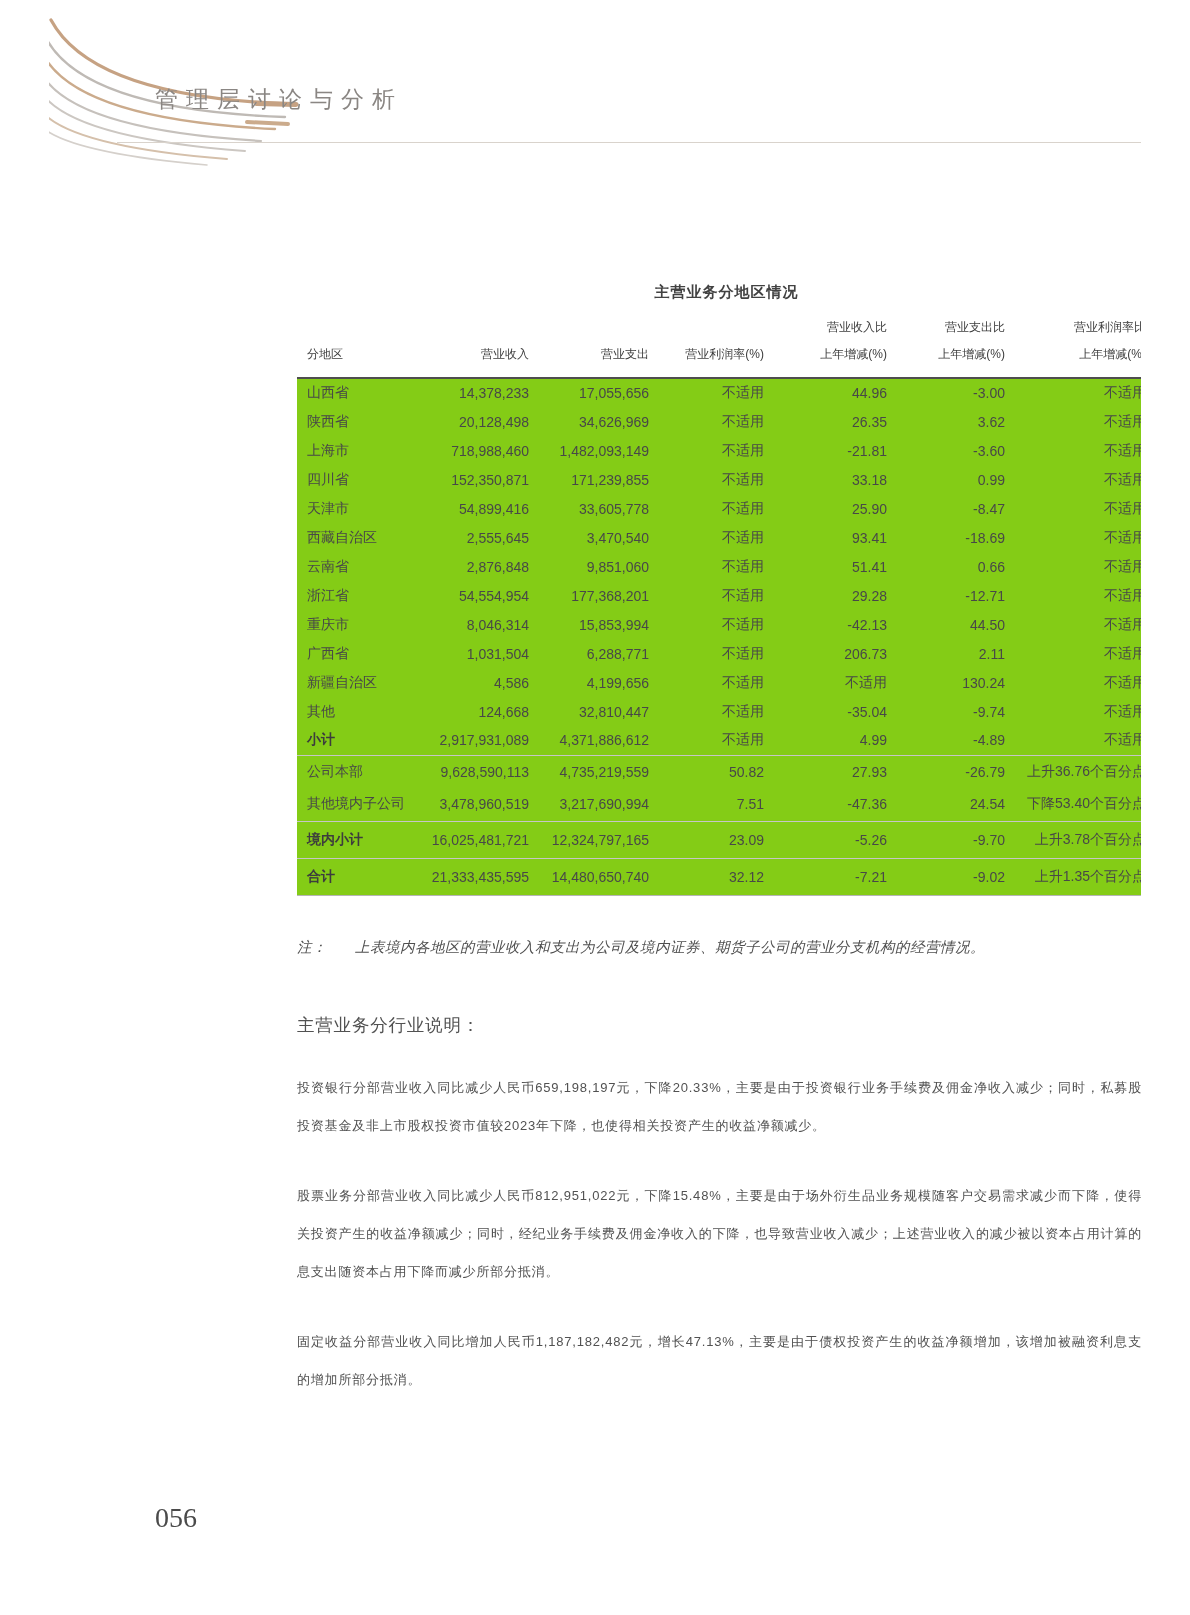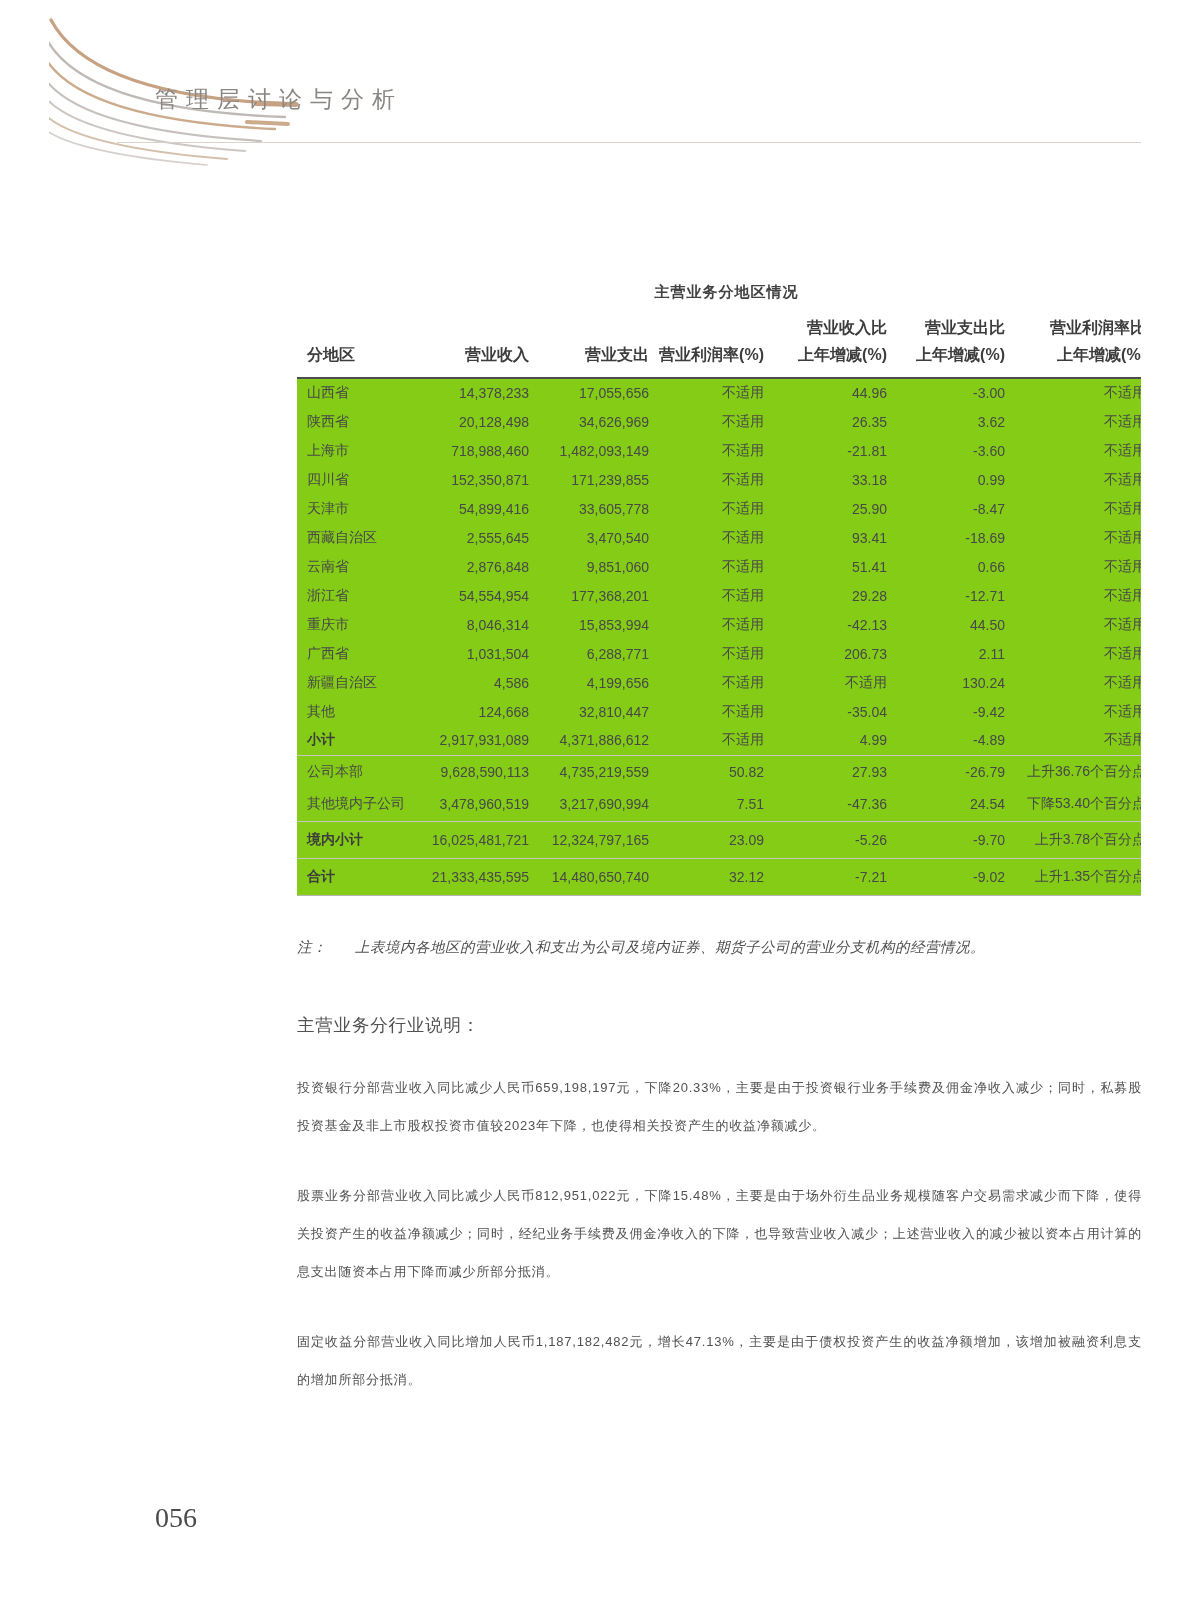--- a/index.html
+++ b/index.html
@@ -18,21 +18,21 @@
   }
   .header-rule { position:absolute; left:68px; right:0; top:142px; height:1px; background:#d9d3cc; }
   
   .content { position:absolute; left:248px; top:282px; width:859px; }
   .table-title { text-align:center; font-weight:bold; font-size:15px; color:#424242; letter-spacing:1px; line-height:20px; }
   table.region { width:100%; border-collapse:collapse; table-layout:fixed; margin-top:6px; font-size:14px; color:#484848; }
   table.region col.c1 { width:110px; } table.region col.c2 { width:122px; }
   table.region col.c3 { width:120px; } table.region col.c4 { width:115px; }
   table.region col.c5 { width:123px; } table.region col.c6 { width:118px; }
   table.region col.c7 { width:151px; }
-  thead th { font-weight:bold; vertical-align:bottom; text-align:right; padding:6px 0 9px 0; line-height:27px; color:#3d3d3d; font-size:16px; }
+  thead th { font-weight:normal; vertical-align:bottom; text-align:right; padding:6px 0 9px 0; line-height:27px; color:#3d3d3d; font-size:12px; }
   thead th:first-child { text-align:left; padding-left:10px; }
   thead tr { border-bottom:2px solid #4e4e4e; }
   tbody { background:#84cc16; }
   tbody td { text-align:right; height:29px; padding:0; white-space:nowrap; }
   tbody td:first-child { text-align:left; padding-left:10px; }
   table.region th:last-child, table.region td:last-child { padding-right:10px; }
   tbody tr.mid td { height:33px; }
   tbody tr.tall td { height:37px; }
   tbody tr.sep { border-top:1px solid #c6c6c6; }
   tbody tr:last-child { border-bottom:1px solid #b5b5b5; }
@@ -213,21 +213,21 @@
             <td>不适用</td>
             <td>130.24</td>
             <td>不适用</td>
           </tr>
           <tr class="">
             <td>其他</td>
             <td>124,668</td>
             <td>32,810,447</td>
             <td>不适用</td>
             <td>-35.04</td>
-            <td>-9.42</td>
+            <td>-9.74</td>
             <td>不适用</td>
           </tr>
           <tr class="">
             <td class="b">小计</td>
             <td>2,917,931,089</td>
             <td>4,371,886,612</td>
             <td>不适用</td>
             <td>4.99</td>
             <td>-4.89</td>
             <td>不适用</td>

